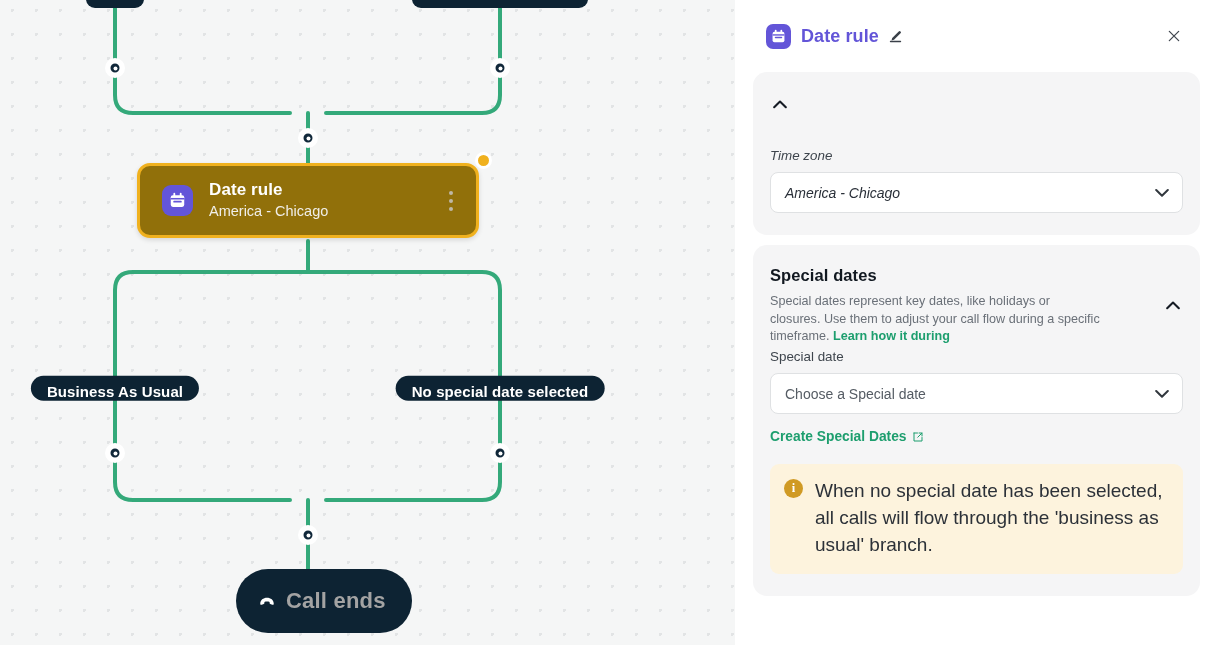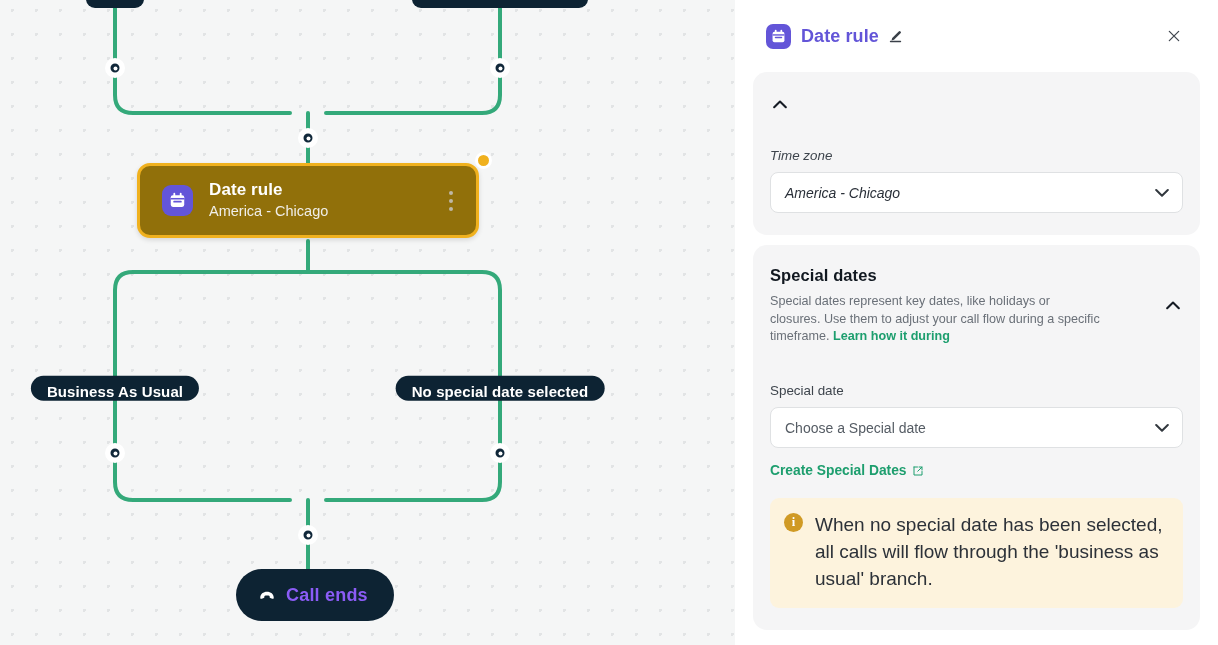--- a/index.html
+++ b/index.html
@@ -144,29 +144,29 @@
     border-radius: 50%;
     background: #f0b11e;
     border: 3px solid #ffffff;
   }
 
   
   #call-ends {
     position: absolute;
     left: 236px;
     top: 569px;
-    height: 52px;
+    height: 64px;
     background: #0d2333;
-    color: #8b5cf6;
+    color: #a3a3a3;
     border-radius: 999px;
     display: flex;
     align-items: center;
     gap: 10px;
     padding: 0 26px 0 22px;
-    font-size: 18px;
+    font-size: 22px;
     font-weight: 700;
     letter-spacing: .2px;
   }
 
   
   #panel {
     position: relative;
     flex: 1 1 auto;
     height: 645px;
     background: #ffffff;
@@ -439,21 +439,21 @@
             <span>Special dates represent key dates, like holidays or closures. Use them to adjust your call flow during a specific timeframe. </span><a>Learn how it during</a>
           </div>
         </div>
         <span class="collapse-btn card-chev-mid">
           <svg width="14" height="9" viewBox="0 0 14 9" fill="none">
             <path d="M1.2 7.2L7 1.6l5.8 5.6" stroke="#151b24" stroke-width="2.1" stroke-linecap="round" stroke-linejoin="round"></path>
           </svg>
         </span>
       </div>
 
-      <div style="margin-top:37px;">
+      <div style="margin-top:3px;">
         <div class="field-label">Special date</div>
         <div class="select placeholder">
           <span>Choose a Special date</span>
           <span class="chev">
             <svg width="14" height="9" viewBox="0 0 14 9" fill="none">
               <path d="M1.2 1.6L7 7.2l5.8-5.6" stroke="#33393f" stroke-width="2.1" stroke-linecap="round" stroke-linejoin="round"></path>
             </svg>
           </span>
         </div>
       </div>

